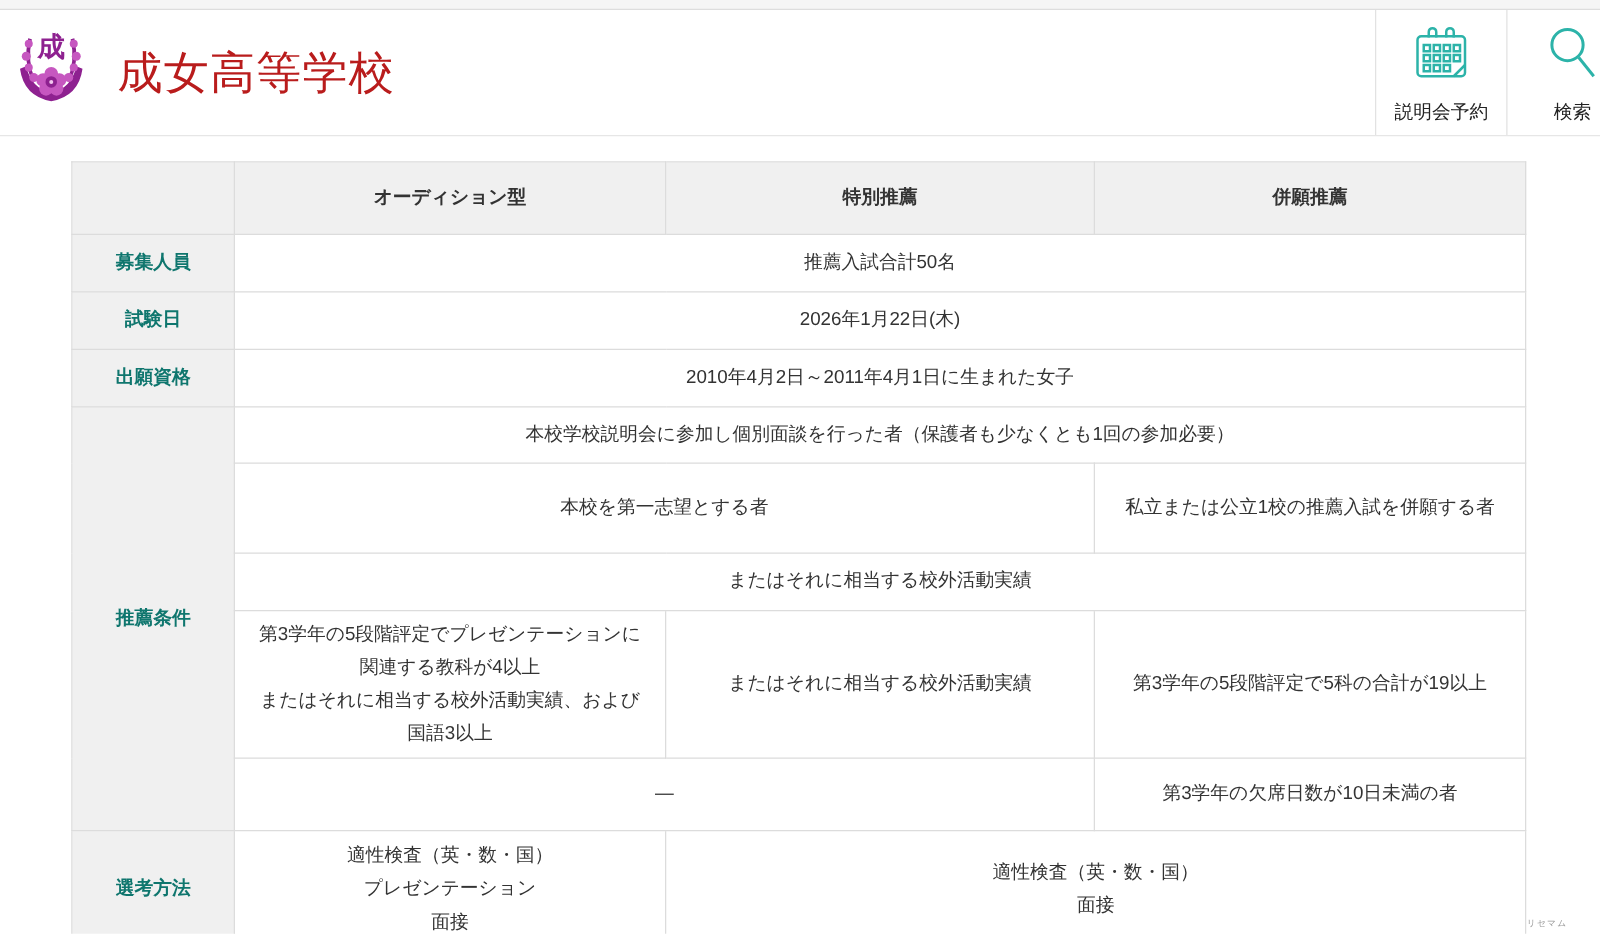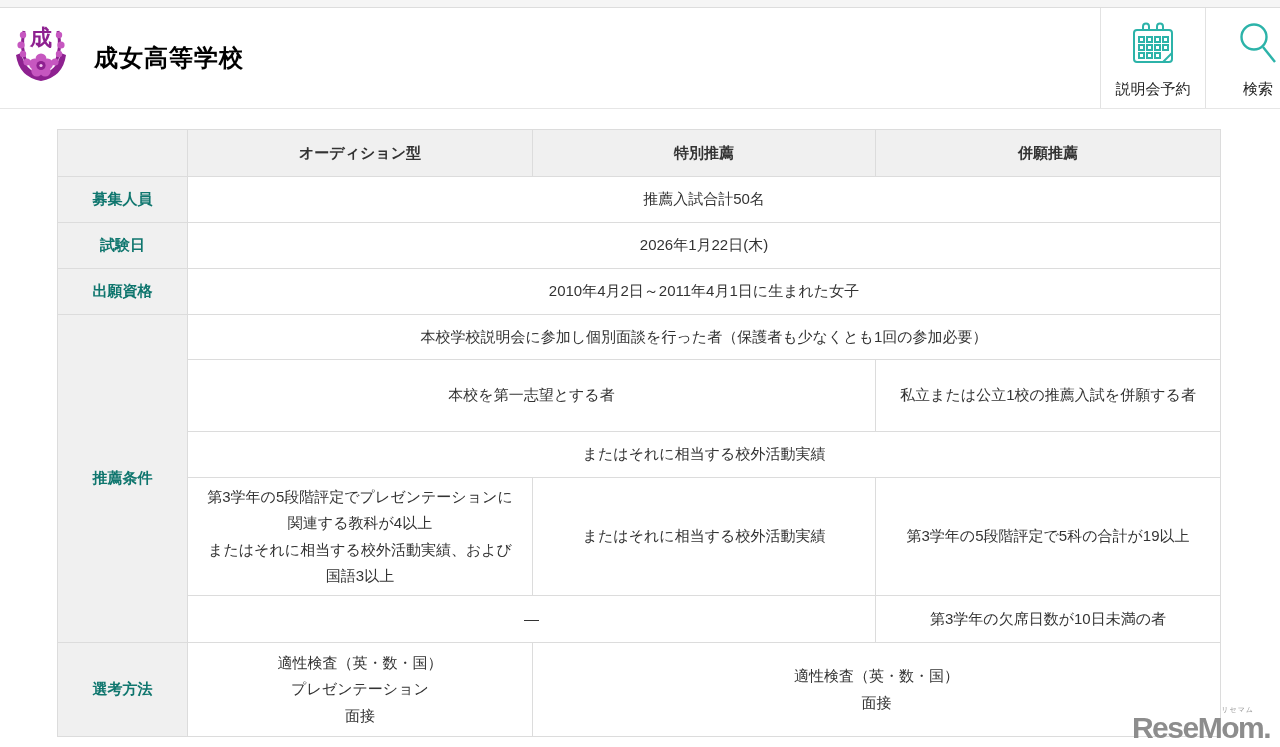--- a/index.html
+++ b/index.html
@@ -20,21 +20,21 @@
     position: relative;
     border-bottom: 1px solid #e6e6e6;
     background: #ffffff;
   }
   .brand {
     position: absolute; left: 10px; top: 0; height: 100%;
     display: flex; align-items: center; gap: 22px;
     cursor: pointer; text-decoration: none; color: inherit;
   }
   .school-name {
-    font-size: 24px; font-weight: bold; color: #000000; letter-spacing: 1px;
+    font-size: 36px; font-weight: normal; color: #b91c1c; letter-spacing: 1px;
   }
   .header-nav {
     position: absolute; right: -30px; top: 0; height: 100%;
     display: flex;
   }
   .nav-item {
     border-left: 1px solid #e2e2e2;
     display: flex; flex-direction: column; align-items: center; justify-content: center;
     gap: 11px; cursor: pointer; text-decoration: none; color: #222222;
     font-size: 15px; padding-top: 4px;
@@ -57,21 +57,21 @@
     padding: 6px 14px;
     word-break: break-all;
   }
   table.admission thead th {
     background: #f0f0f0; font-weight: bold; color: #333333;
   }
   td.row-label {
     background: #f0f0f0; font-weight: bold; color: #0f766e;
   }
   .pre { white-space: pre-line; }
-  tr.h47  { height: 47px; }
+  tr.h47  { height: 58px; }
   tr.h46  { height: 46px; }
   tr.h45  { height: 45px; }
   tr.h72  { height: 72px; }
   tr.h115 { height: 115px; }
   tr.h94  { height: 94px; }
 
   
   .watermark {
     position: absolute; right: 10px; bottom: 4px;
     text-align: right; pointer-events: none;
@@ -217,14 +217,13 @@
 面接</td>
         <td colspan="2" class="pre">適性検査（英・数・国）
 面接</td>
       </tr>
     </tbody>
   </table>
 </main>
 
 <div class="watermark">
   <span class="ruby">リセマム</span>
-  <span class="wordmark">ReseMom.</span>
 </div>
 
 </body></html>

